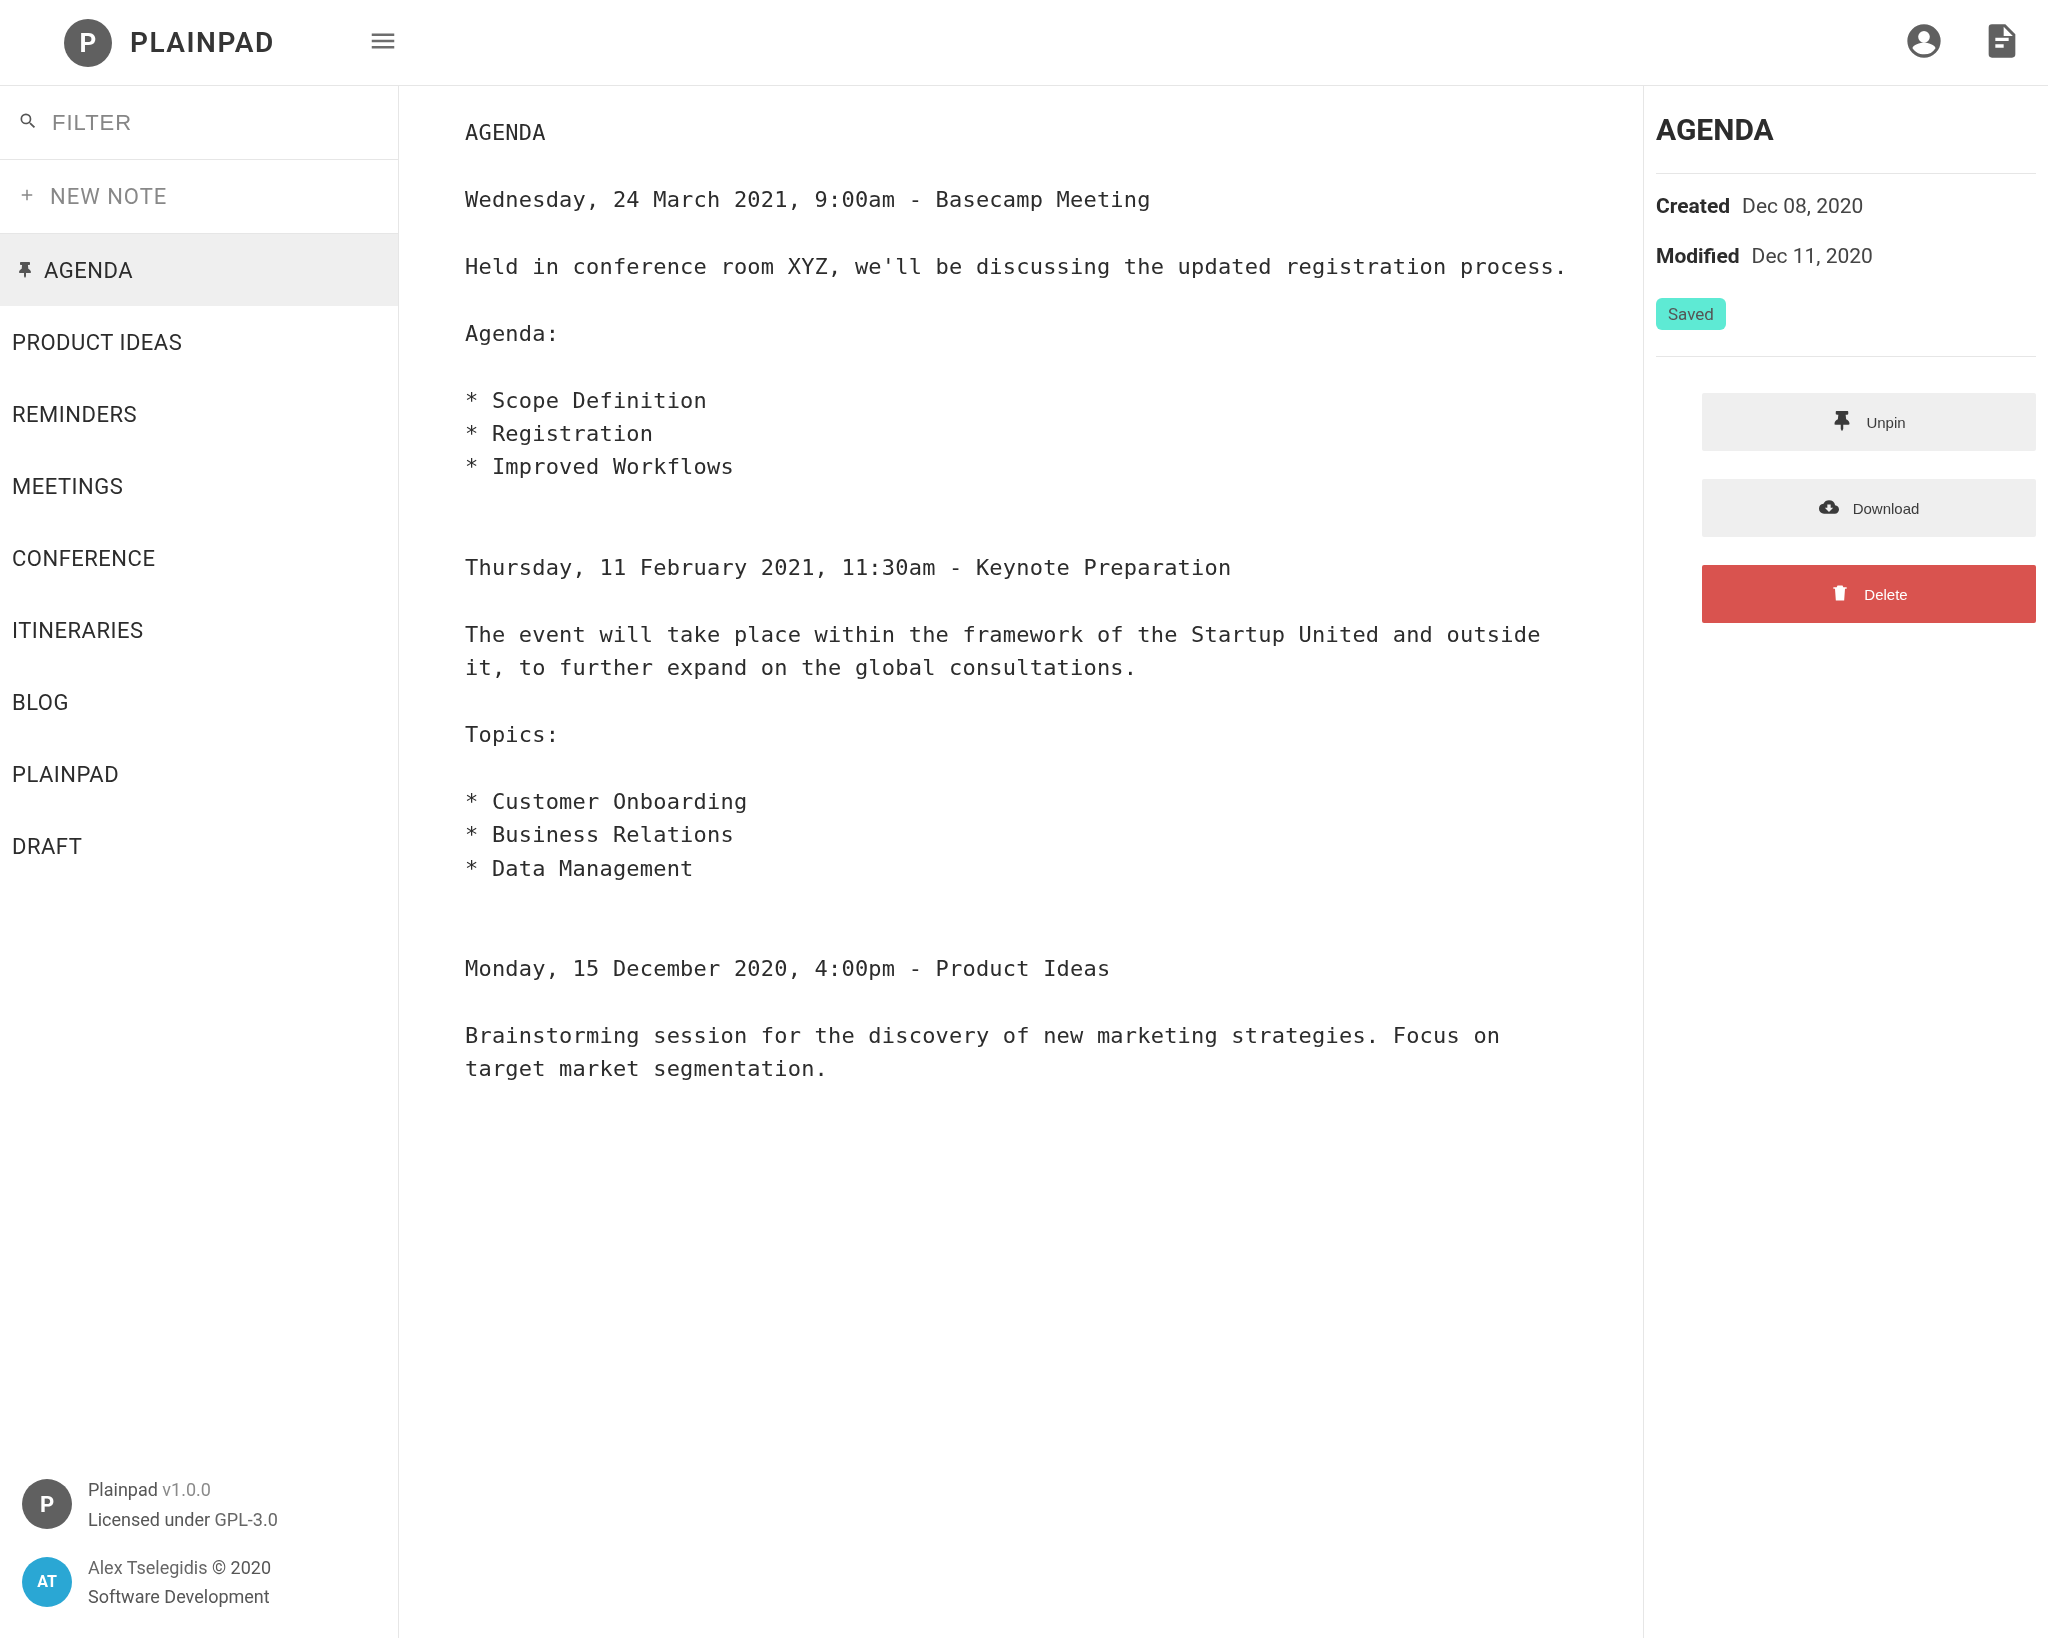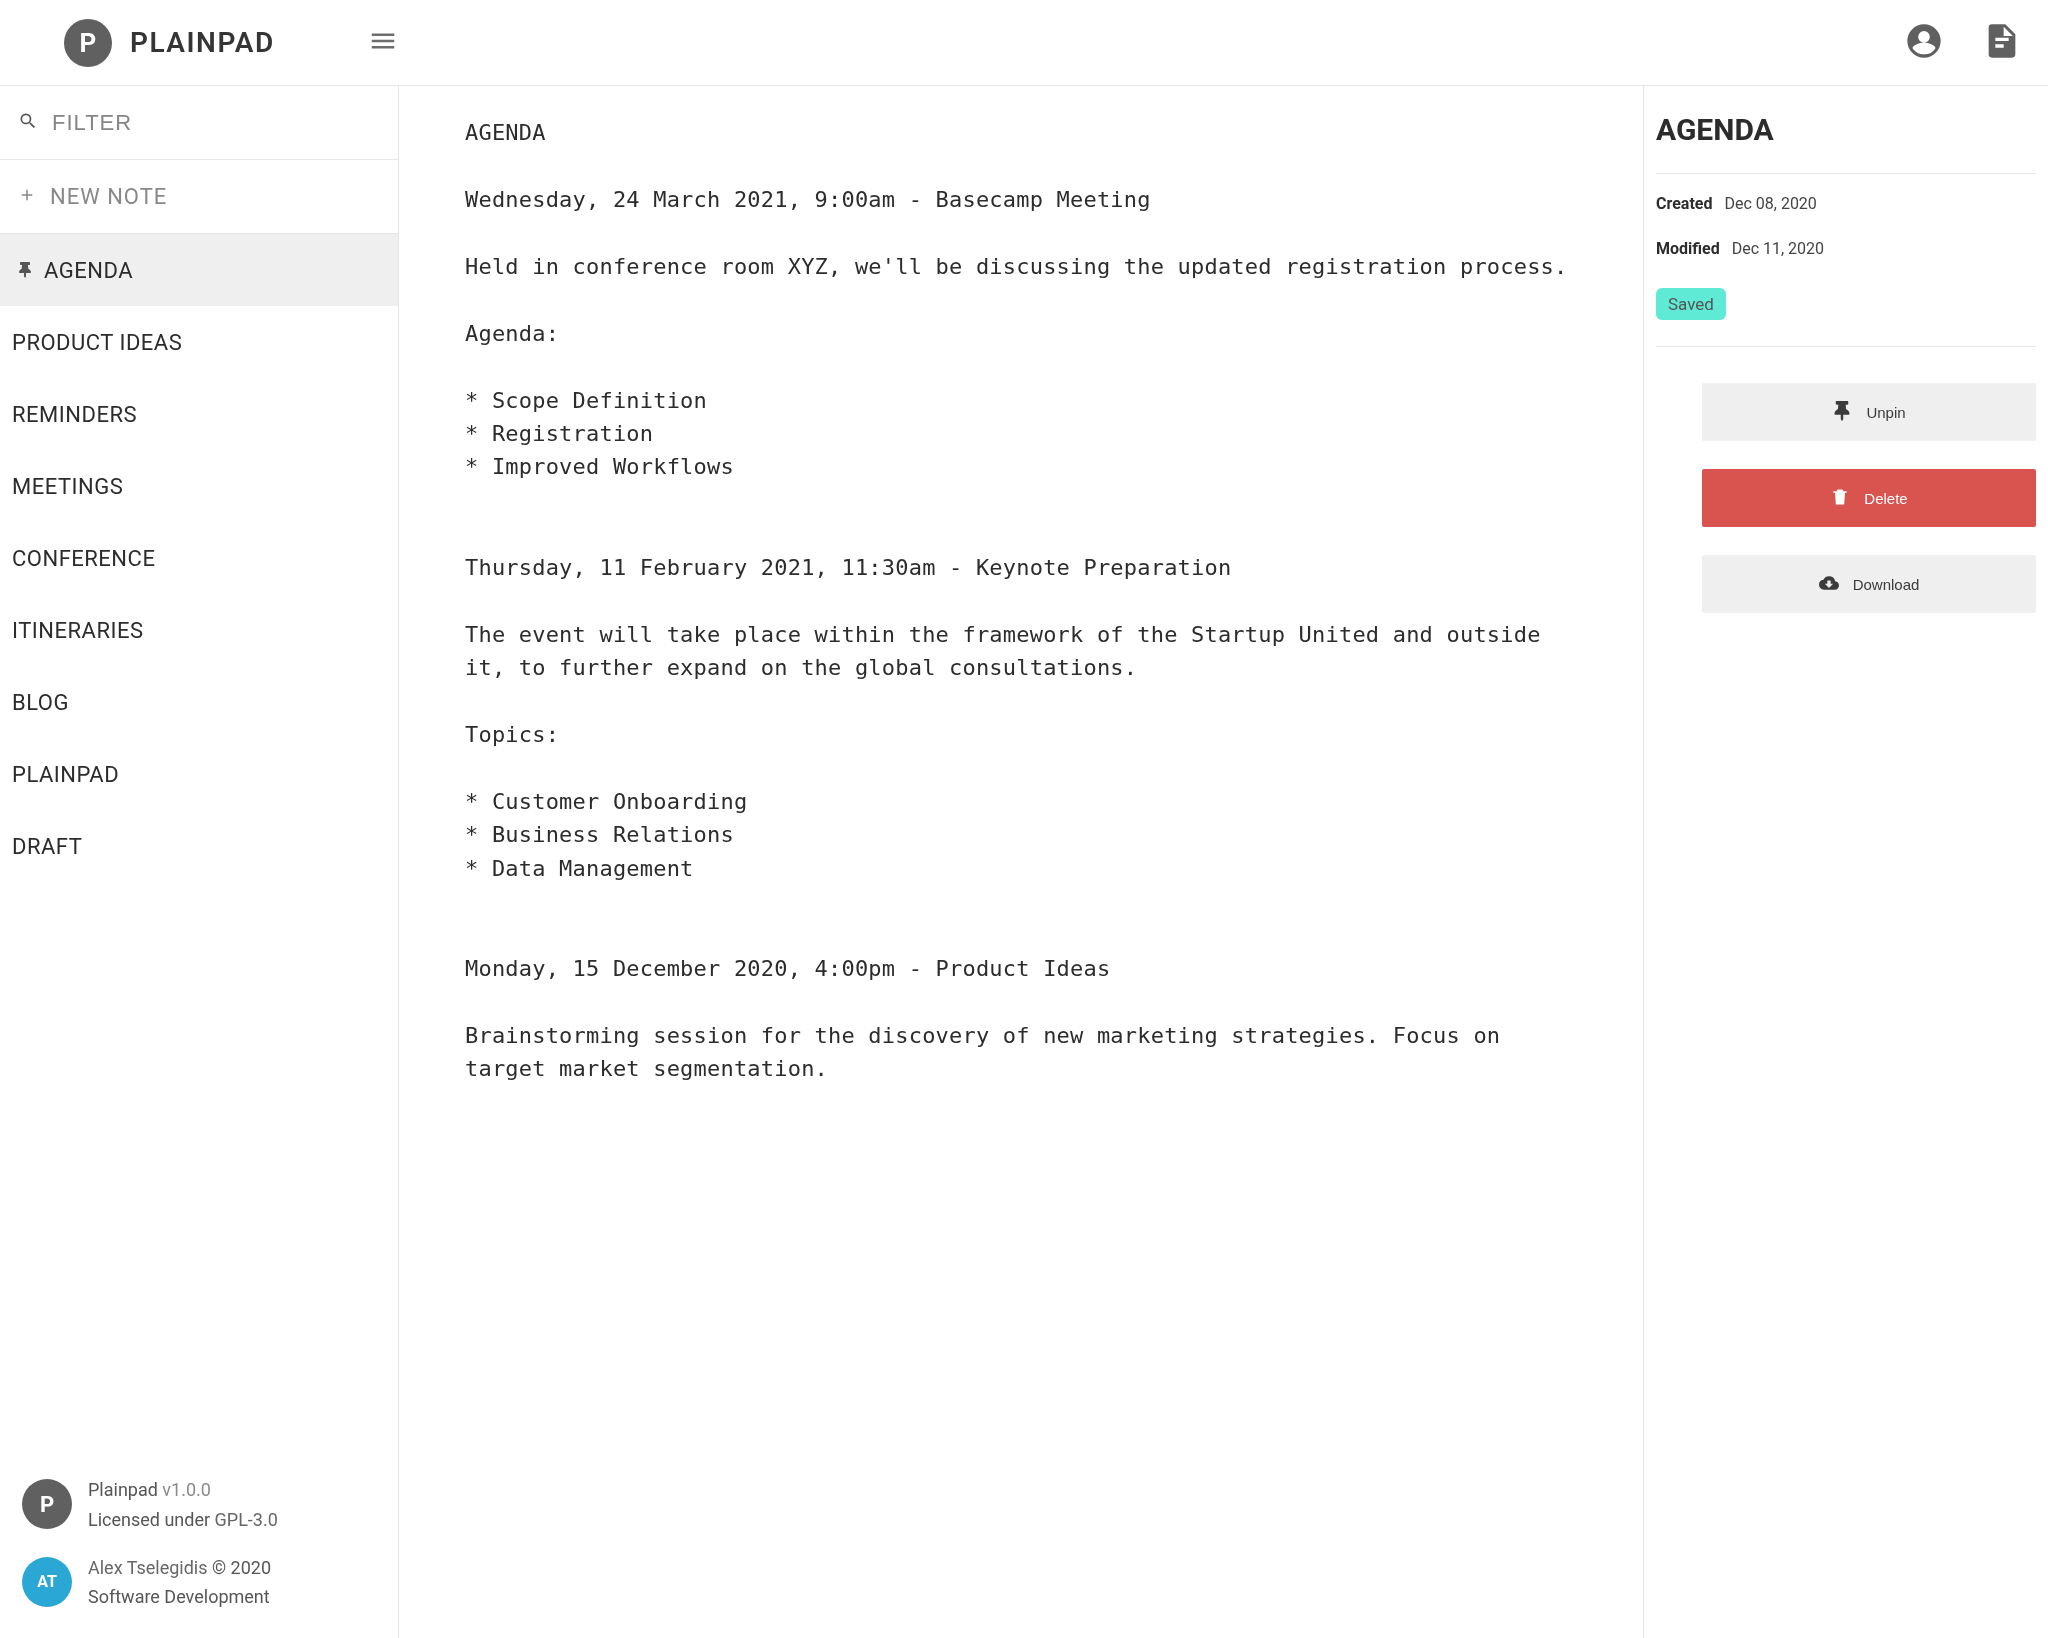--- a/index.html
+++ b/index.html
@@ -196,21 +196,21 @@
     color: #2c2c2c;
   }
   .info-sep {
     border: none;
     border-top: 1px solid #e6e6e6;
     margin: 0 0 20px 0;
   }
   .meta-row {
     display: flex;
     gap: 12px;
-    font-size: 16px;
+    font-size: 21px;
     margin-bottom: 26px;
     text-align: right;
   }
   .meta-label { font-weight: 700; color: #2c2c2c; }
   .meta-value { color: #444; }
   .badge {
     display: inline-block;
     background: #5eead4;
     color: #555;
     font-size: 17px;
@@ -407,32 +407,32 @@
       <hr class="info-sep" style="margin-top:26px">
       <div class="action-list">
         <button class="action-btn">
           <span>
             <svg viewBox="0 0 384 512">
                 <path d="M298.028 214.267L285.793 96H328c13.255 0 24-10.745 24-24V24c0-13.255-10.745-24-24-24H56C42.745 0 32 10.745 32 24v48c0 13.255 10.745 24 24 24h42.207L85.972 214.267C37.465 236.82 0 277.261 0 328c0 13.255 10.745 24 24 24h136v104.007c0 1.242.289 2.467.845 3.578l24 48c2.941 5.882 11.364 5.893 14.311 0l24-48a8.008 8.008 0 0 0 .845-3.578V352h136c13.255 0 24-10.745 24-24 0-50.739-37.465-91.18-85.972-113.733z"></path>
               </svg>
           </span>
           <span>Unpin</span>
         </button>
+        <button class="action-btn">
+          <span>
+            <svg viewBox="0 0 24 24">
+                <path d="M19.35 10.04A7.49 7.49 0 0012 4a7.5 7.5 0 00-6.65 4.04A5.994 5.994 0 000 14a6 6 0 006 6h13a5 5 0 005-5c0-2.64-2.05-4.78-4.65-4.96zM17 13l-5 5-5-5h3V9h4v4h3z"></path>
+              </svg>
+          </span>
+          <span>Download</span>
+        </button>
         <button class="action-btn danger">
           <span>
             <svg viewBox="0 0 24 24">
                 <path d="M6 7h12l-1 14H7L6 7zm3-4h6l1 2h4v2H4V5h4l1-2z"></path>
               </svg>
           </span>
           <span>Delete</span>
         </button>
-        <button class="action-btn">
-          <span>
-            <svg viewBox="0 0 24 24">
-                <path d="M19.35 10.04A7.49 7.49 0 0012 4a7.5 7.5 0 00-6.65 4.04A5.994 5.994 0 000 14a6 6 0 006 6h13a5 5 0 005-5c0-2.64-2.05-4.78-4.65-4.96zM17 13l-5 5-5-5h3V9h4v4h3z"></path>
-              </svg>
-          </span>
-          <span>Download</span>
-        </button>
       </div>
     </aside>
   </div>
 </div>
 
 </body></html>

